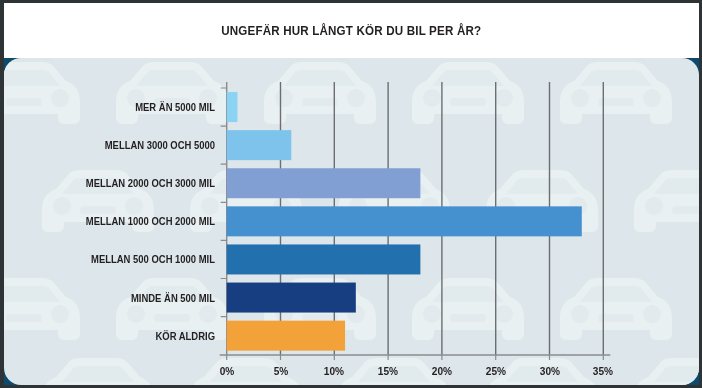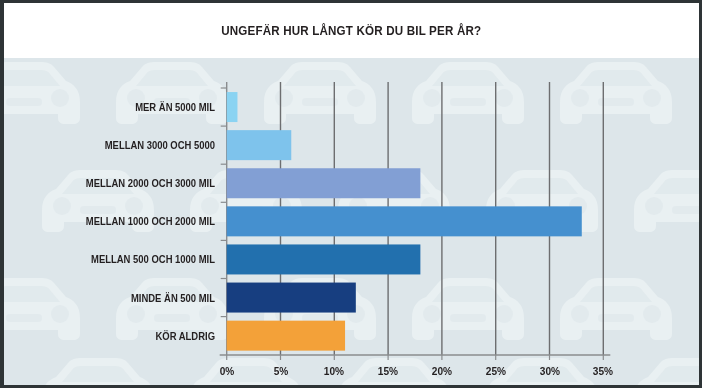--- a/index.html
+++ b/index.html
@@ -70,20 +70,21 @@
 
   
   .panel {
     position: absolute;
     left: 4px;
     top: 58px;
     width: 695px;
     height: 327px;
     background: #dde6ea;
     overflow: hidden;
+    border-radius: 17px;
   }
   .panel-watermark {
     position: absolute;
     left: 0; top: 0;
     width: 695px; height: 327px;
     pointer-events: none;
   }
   .plot {
     position: absolute;
     left: 0; top: 0;

